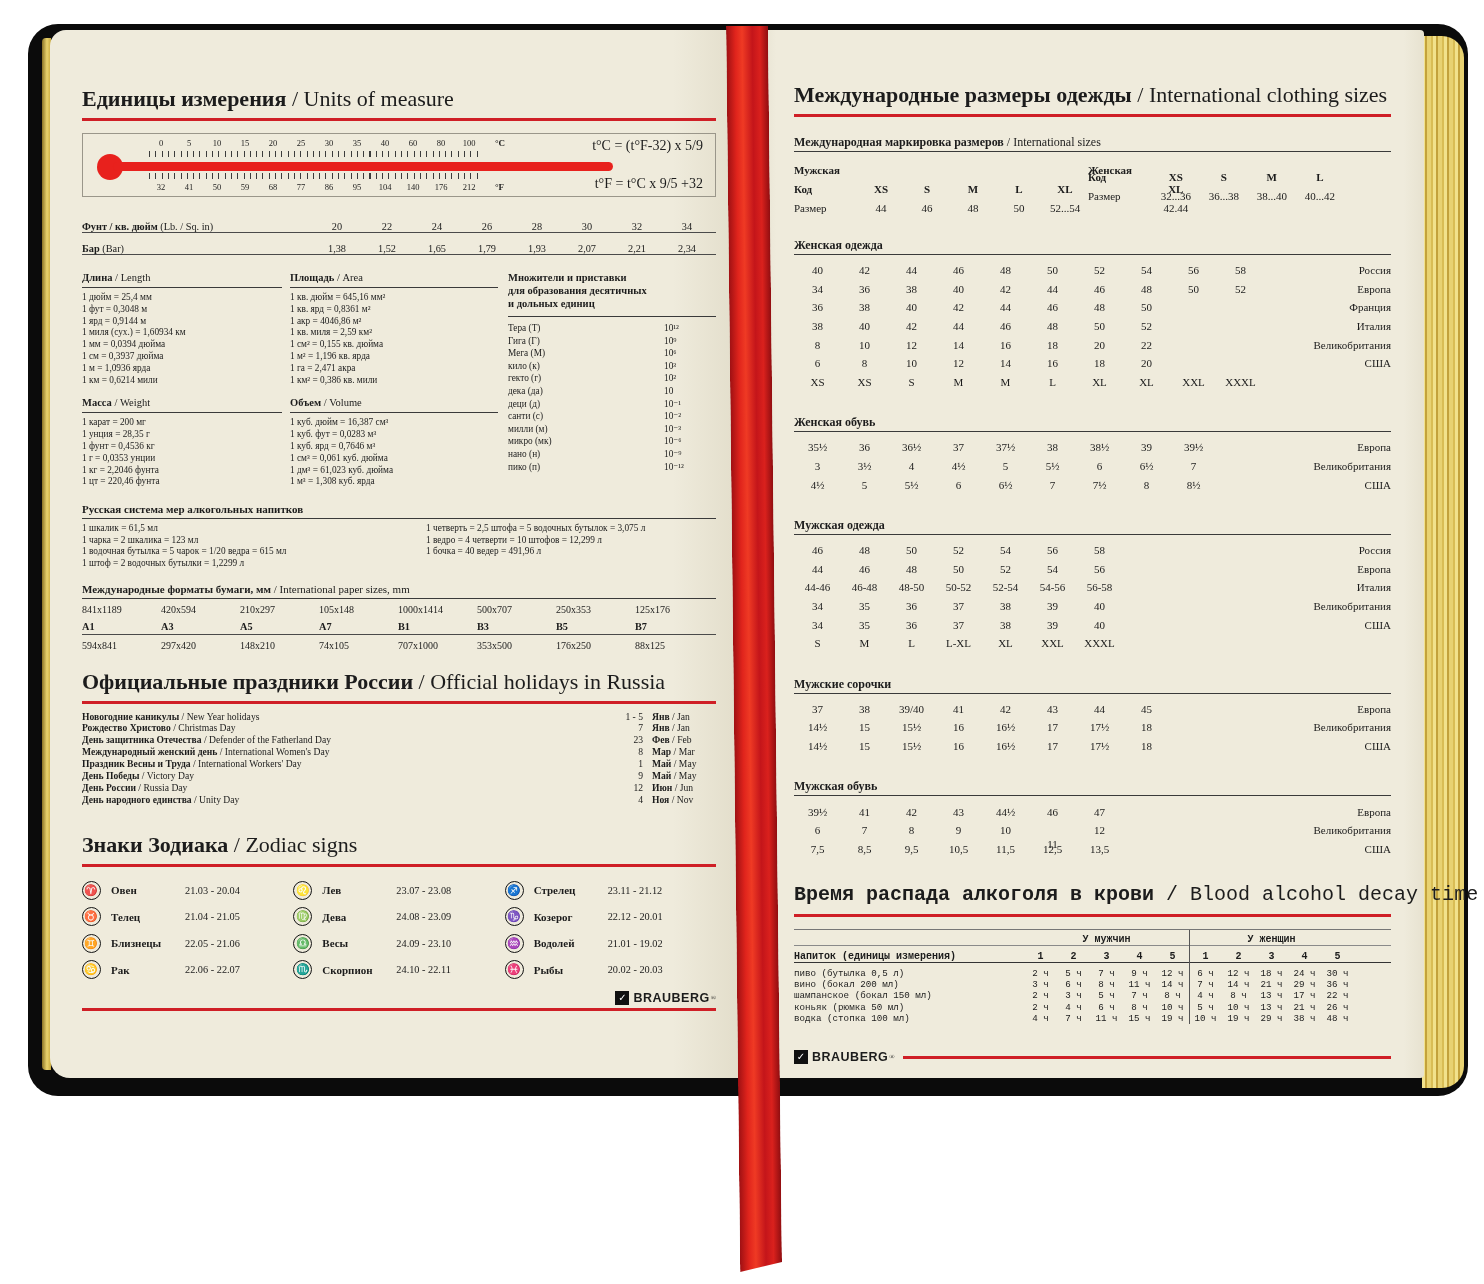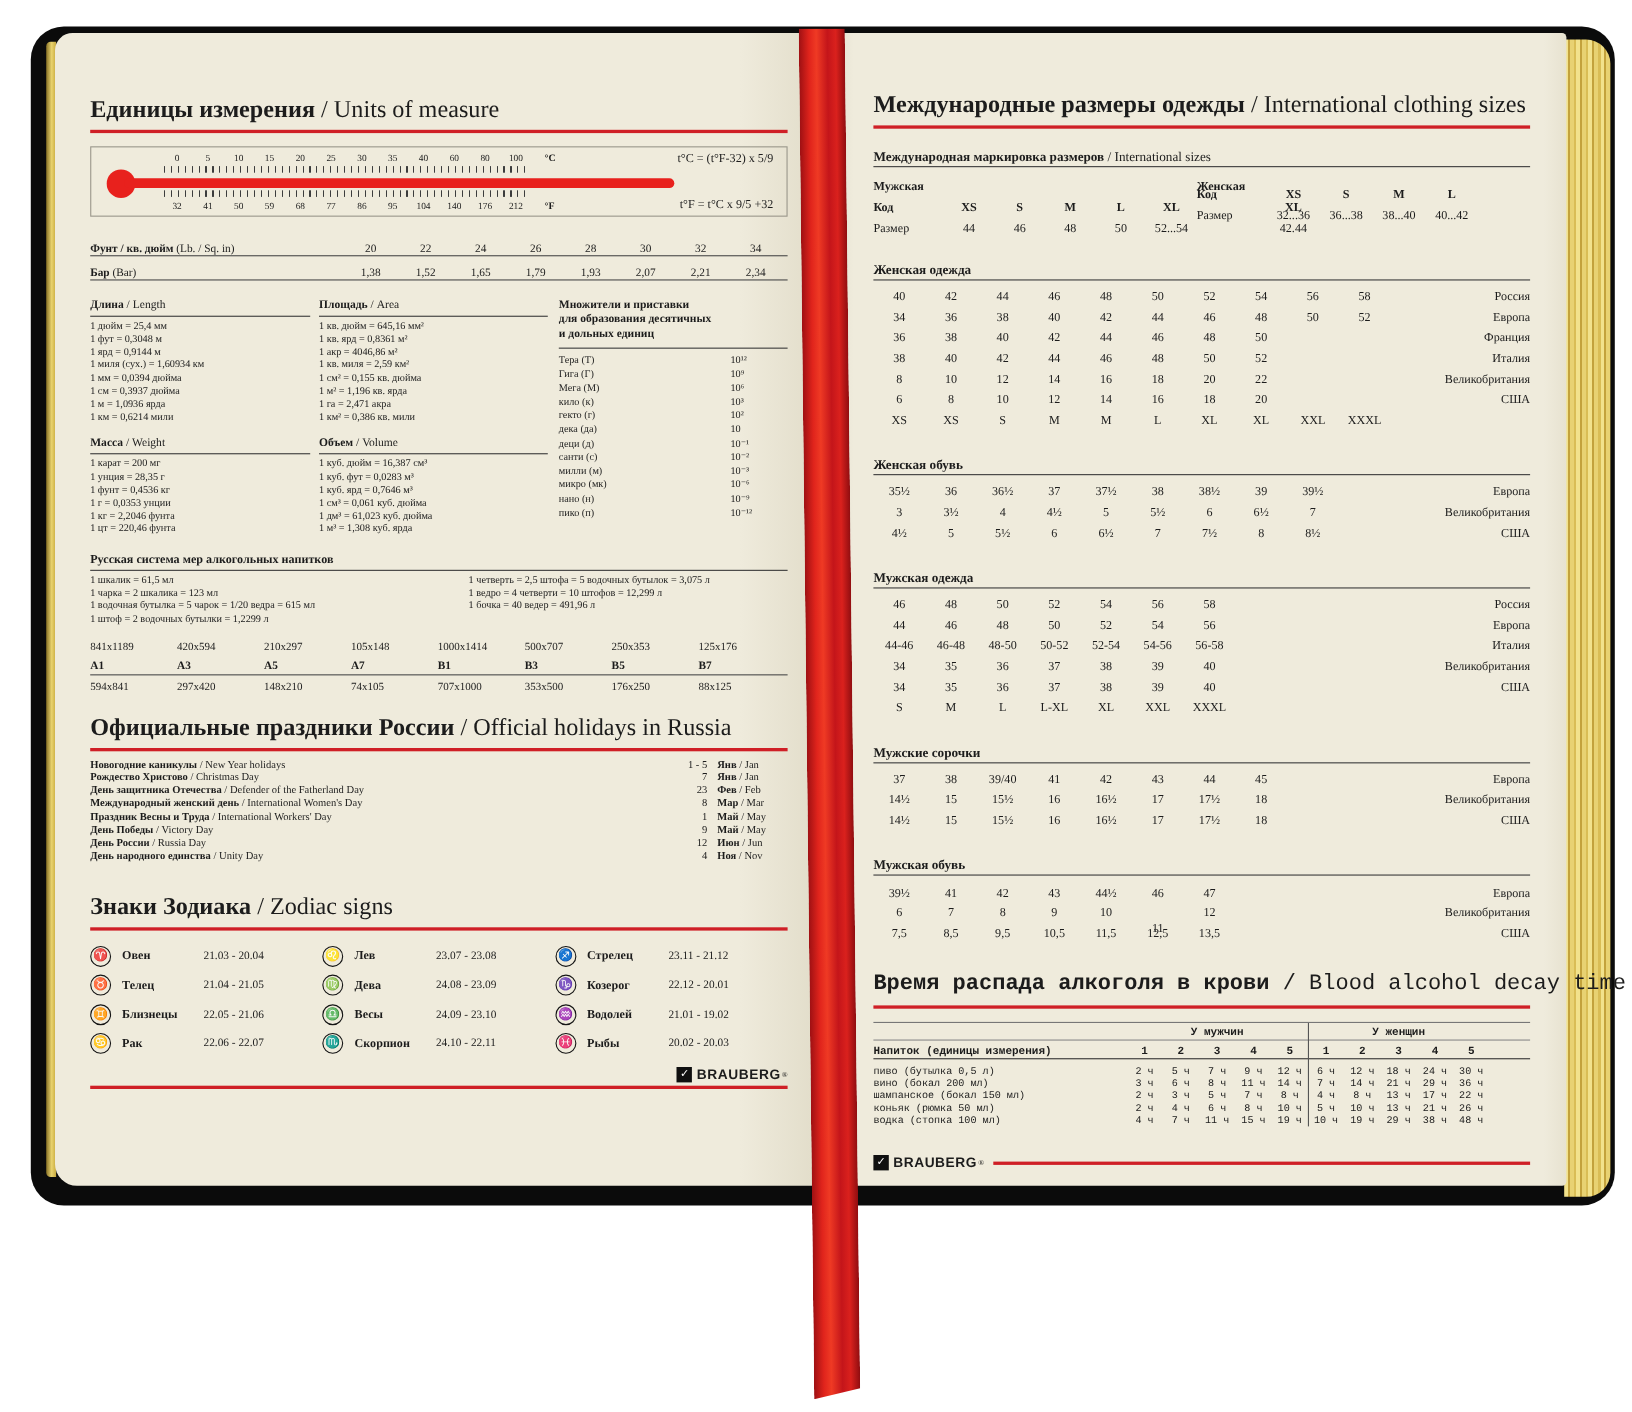--- a/index.html
+++ b/index.html
@@ -38,21 +38,21 @@
   .sub-title { font-size:11px; line-height:14px; border-bottom:1px solid #3a3a3a; padding-bottom:2px; }
   .sub-title .ru { font-weight:bold; }
   .sub-title .en { font-weight:normal; }
   .region { flex:1; text-align:right; }
 
   
   .thermo { margin-top:12px; height:64px; border:1px solid #9a968a; position:relative; }
   .t-scale { position:absolute; left:64px; width:336px; display:flex; }
   .t-scale span { flex:1; text-align:center; font-size:8.5px; }
   .t-unit { position:absolute; left:412px; font-size:9px; font-weight:bold; }
-  .t-formula { position:absolute; right:12px; font-size:11px;padding-left:48px; }
+  .t-formula { position:absolute; right:12px; font-size:14px;padding-left:48px; }
   .ticks { position:absolute; left:66px; width:330px; height:6px;
     background:repeating-linear-gradient(90deg,#3c3c3c 0,#3c3c3c 1px,transparent 1px,transparent 6.3px); }
   .t-bar { position:absolute; left:30px; top:28px; width:500px; height:9px; background:#e8211d; border-radius:5px; }
   .t-bulb { position:absolute; left:14px; top:20px; width:26px; height:26px; background:#e8211d; border-radius:50%; }
 
   
   .mini-table { margin-top:14px; }
   .m-row { display:flex; align-items:flex-end; height:22px; font-size:10.3px; }
   .m-row.bb { border-bottom:1px solid #4a4a4a; }
   .m-label { width:130px; } .m-label.wide { width:230px; }
@@ -334,20 +334,21 @@
           </div>
       <div class="alco-r">
             <div class="u-line">1 четверть = 2,5 штофа = 5 водочных бутылок = 3,075 л</div>
             <div class="u-line">1 ведро = 4 четверти = 10 штофов = 12,299 л</div>
             <div class="u-line">1 бочка = 40 ведер = 491,96 л</div>
           </div>
     </div>
   </div>
 
   <div class="paper">
+    <div class="sub-title"><span class="ru">Международные форматы бумаги, мм</span> <span class="en">/ International paper sizes, mm</span></div>
     <div class="p-row val-row"><span class="p-cell">841x1189</span><span class="p-cell">420x594</span><span class="p-cell">210x297</span><span class="p-cell">105x148</span><span class="p-cell">1000x1414</span><span class="p-cell">500x707</span><span class="p-cell">250x353</span><span class="p-cell">125x176</span></div>
     <div class="p-row hd-row"><span class="p-cell hd">A1</span><span class="p-cell hd">A3</span><span class="p-cell hd">A5</span><span class="p-cell hd">A7</span><span class="p-cell hd">B1</span><span class="p-cell hd">B3</span><span class="p-cell hd">B5</span><span class="p-cell hd">B7</span></div>
     <div class="p-row val-row"><span class="p-cell">594x841</span><span class="p-cell">297x420</span><span class="p-cell">148x210</span><span class="p-cell">74x105</span><span class="p-cell">707x1000</span><span class="p-cell">353x500</span><span class="p-cell">176x250</span><span class="p-cell">88x125</span></div>
   </div>
 
   <div class="holidays">
     <div class="page-title">
       <span class="ru">Официальные праздники России</span>
       <span class="en">/ Official holidays in Russia</span>
     </div>

